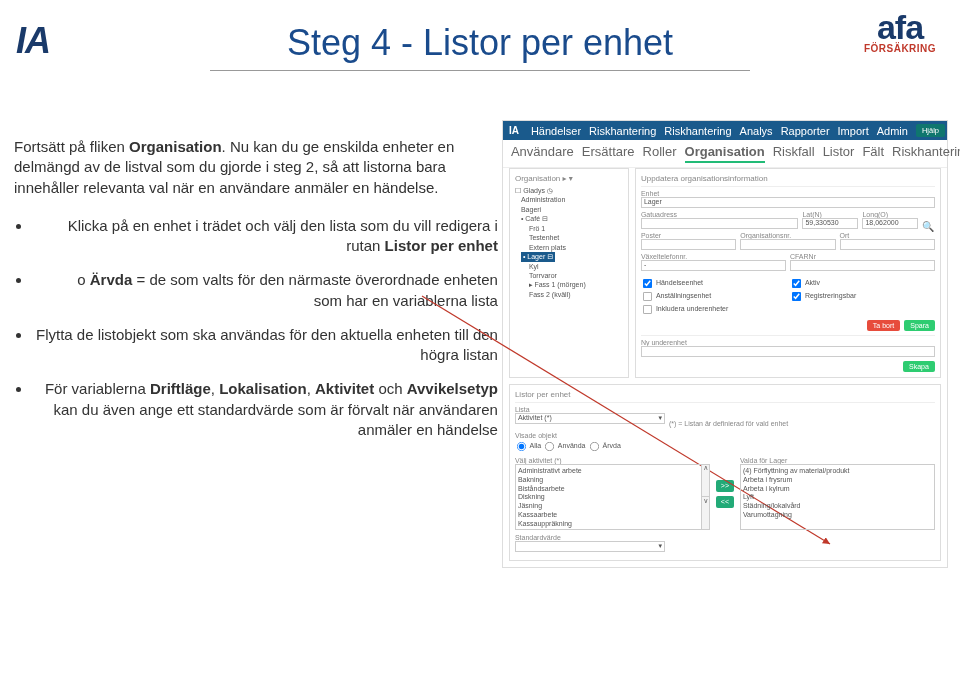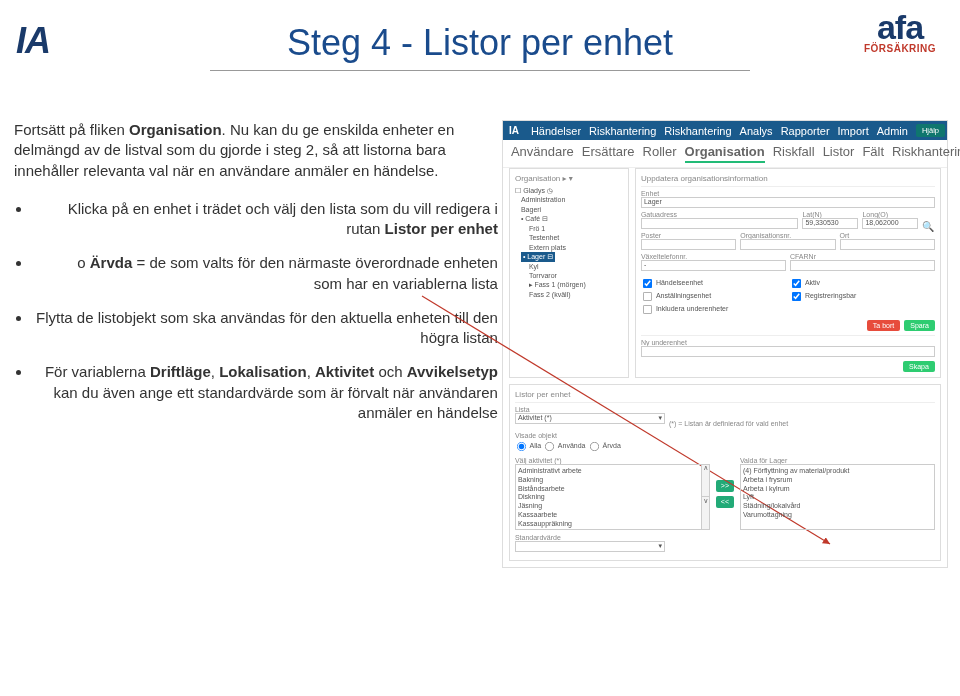--- a/index.html
+++ b/index.html
@@ -10,21 +10,21 @@
   }
   .header { position: relative; height: 90px; padding: 10px 20px 0 20px; }
   .logo-ia { position: absolute; left: 16px; top: 20px; font-weight: 900; color: #1a3a6a; font-size: 36px; letter-spacing: -1px; font-style: italic; }
   .logo-afa { position: absolute; right: 20px; top: 8px; width: 80px; text-align: center; }
   .logo-afa .a { color: #1a3a6a; font-size: 34px; font-weight: 700; letter-spacing: -1px; }
   .logo-afa .sub { color: #c0392b; font-size: 10px; font-weight: 700; letter-spacing: 0.5px; display:block; margin-top:-4px; }
   .title { text-align: center; color: #1a4b8c; font-size: 36px; font-weight: 400; padding-top: 12px; }
   .titlebar { border-bottom: 1px solid #999; margin: 6px 190px 0 190px; }
   .content { display: flex; padding: 30px 10px 10px 10px; gap: 4px; }
   .left { width: 490px; font-size: 15px; line-height: 1.35; padding-left:4px;}
-  .left p { margin-bottom: 18px; }
+  .left p { margin-bottom: 18px; margin-top: 17px; }
   .left ul { list-style: disc; padding-left: 18px; text-align: right; }
   .left ul > li { margin-bottom: 14px; }
   .left ul.sub { list-style: none; padding-left: 18px; margin-top:6px; }
   .left ul.sub li { margin-bottom: 2px; text-indent: -14px; padding-left: 14px; }
   .left ul.sub li::before { content: "o "; }
   .b { font-weight: 700; }
   .right { width: 450px; position: relative; }
   
   .app { width: 446px; font-size: 8px; border: 1px solid #ddd; background:#fff; color:#555; }
   .app .topbar { background:#1a5a8c; color:#fff; display:flex; align-items:center; padding: 3px 6px; gap:8px; }

